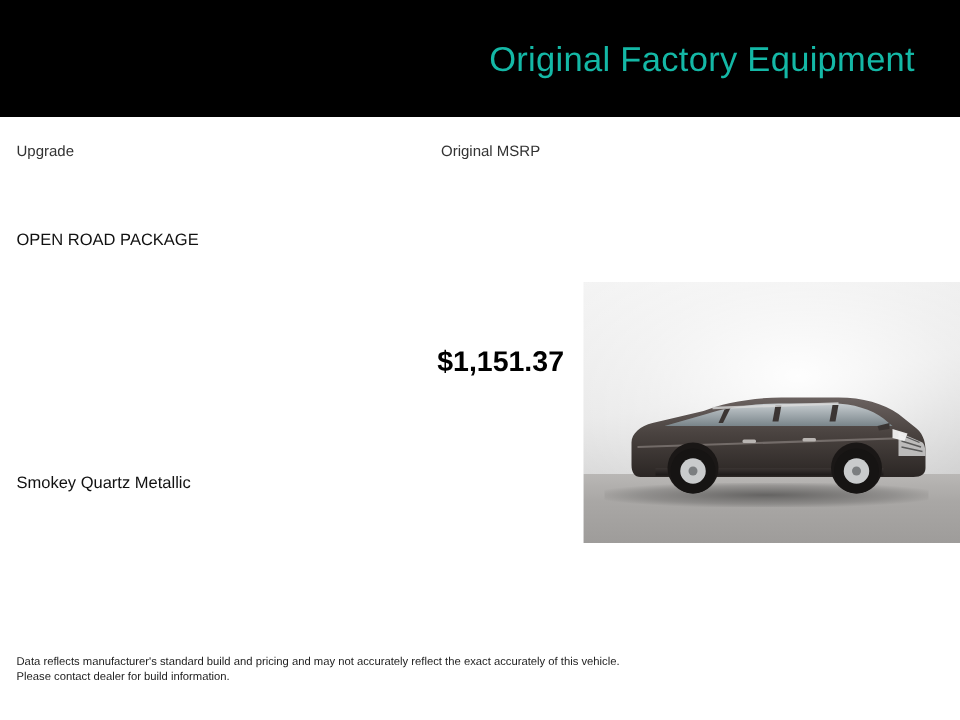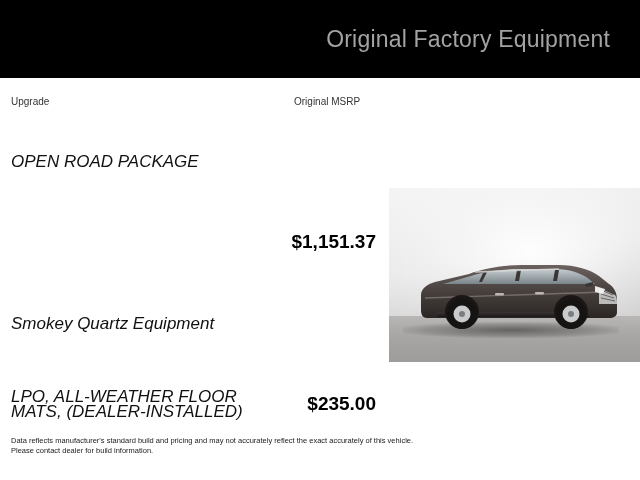--- a/index.html
+++ b/index.html
@@ -27,21 +27,21 @@
     width: 640px;
     height: 78px;
     background: #000000;
     display: flex;
     align-items: center;
     justify-content: flex-end;
     box-sizing: border-box;
     padding-right: 30px;
   }
   .header-title {
-    color: #a3a3a3;
+    color: #14b8a6;
     font-size: 23px;
     font-weight: 400;
     letter-spacing: 0.2px;
     line-height: 1;
   }
   
   .sheet {
     position: absolute;
     left: 0;
     top: 78px;
@@ -80,26 +80,25 @@
   }
   .row {
     position: relative;
     height: 81px;
     width: 640px;
   }
   .row-label {
     position: absolute;
     left: 11px;
     width: 260px;
-    font-size: 17px;
+    font-size: 11px;
     color: #111111;
     line-height: 15px;
     top: 50%;
     transform: translateY(-50%);
-    font-style: italic;
   }
   .row-price {
     position: absolute;
     left: 150px;
     width: 226px;
     text-align: right;
     font-size: 19px;
     font-weight: bold;
     color: #000000;
     top: 50%;
@@ -174,25 +173,21 @@
     </div>
 
     <div class="rows">
       <div class="row">
         <div class="row-label">OPEN ROAD PACKAGE</div>
       </div>
       <div class="row">
         <div class="row-price">$1,151.37</div>
       </div>
       <div class="row">
-        <div class="row-label">Smokey Quartz Equipment</div>
-      </div>
-      <div class="row">
-        <div class="row-label">LPO, ALL-WEATHER FLOOR MATS, (DEALER-INSTALLED)</div>
-        <div class="row-price">$235.00</div>
+        <div class="row-label">Smokey Quartz Metallic</div>
       </div>
     </div>
 
     <div class="vehicle">
       <div class="veh-glow"></div>
       <div class="veh-ground"></div>
       <div class="veh-shadow"></div>
       <svg class="suv" viewBox="0 0 212 92" preserveAspectRatio="xMidYMax meet">
         <defs>
           <linearGradient id="bodyGrad" x1="0" y1="0" x2="0" y2="1">

